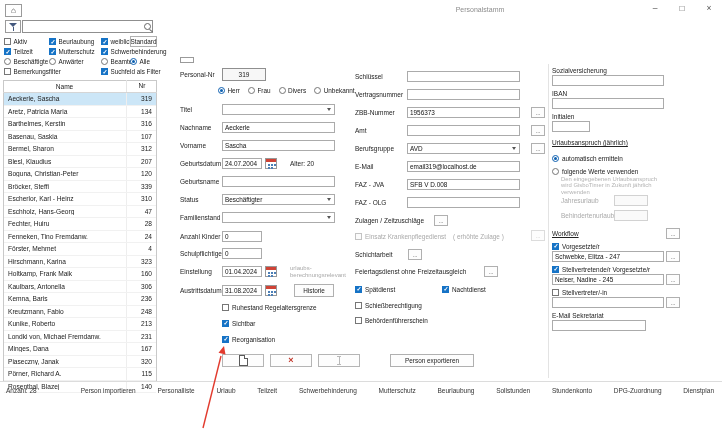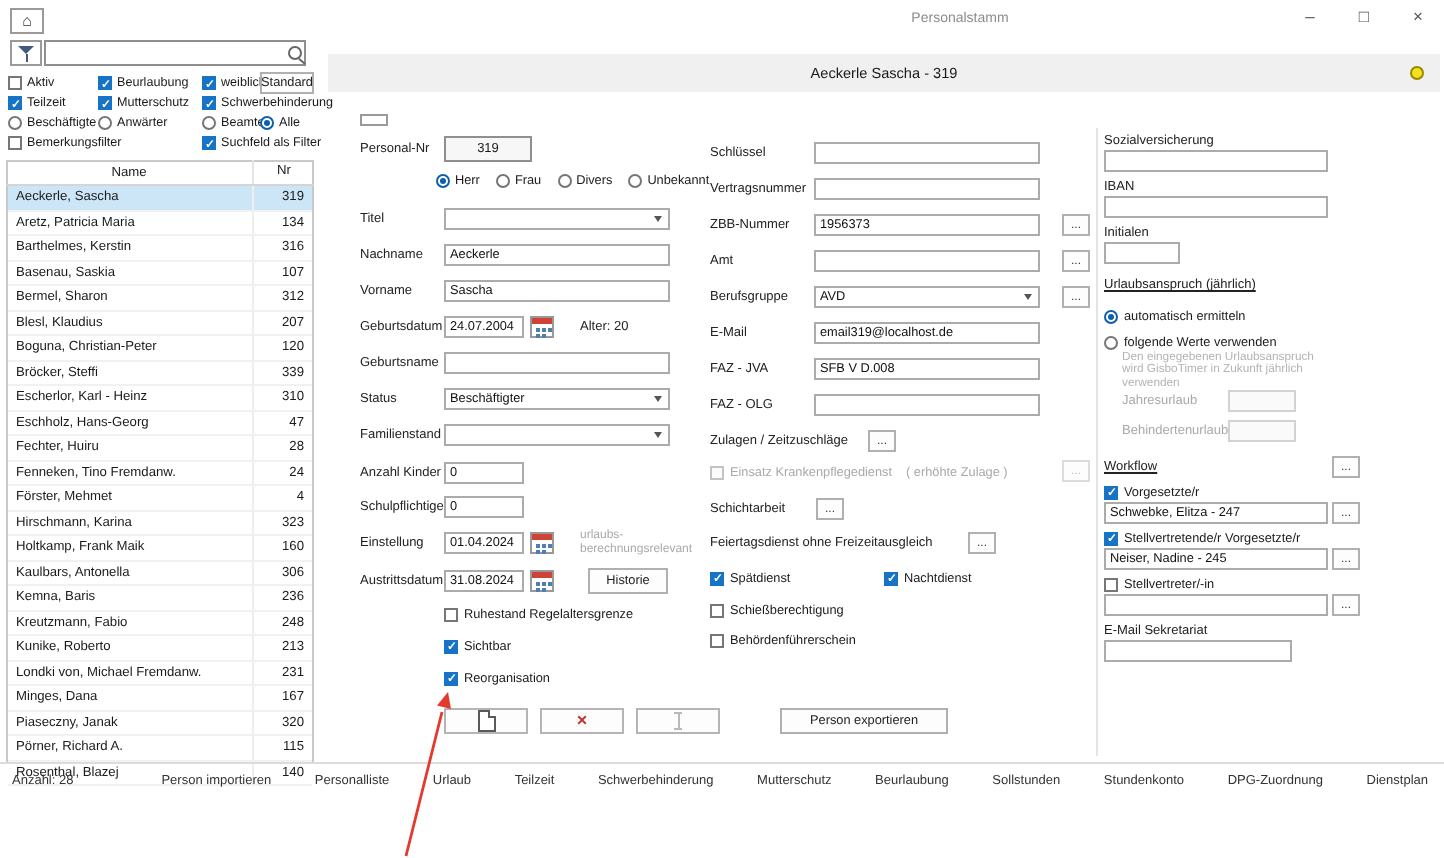--- a/index.html
+++ b/index.html
@@ -270,24 +270,20 @@
       <div class="plist-row">
       <span class="pl-name">Pörner, Richard A.</span>
       <span class="pl-nr">115</span>
     </div>
       <div class="plist-row">
       <span class="pl-name">Rosenthal, Blazej</span>
       <span class="pl-nr">140</span>
     </div>
     </div>
 
-  <div class="header-strip">
-    <span>Aeckerle Sascha  - 319</span>
-    <span class="yellow-dot"></span>
-  </div>
   <div class="tabs">
       <div class="tab"></div>
       <div class="tab on"></div>
       <div class="tab"></div>
       <div class="tab"></div>
       <div class="tab"></div>
       <div class="tab"></div>
       <div class="tab"></div>
     </div>
 

